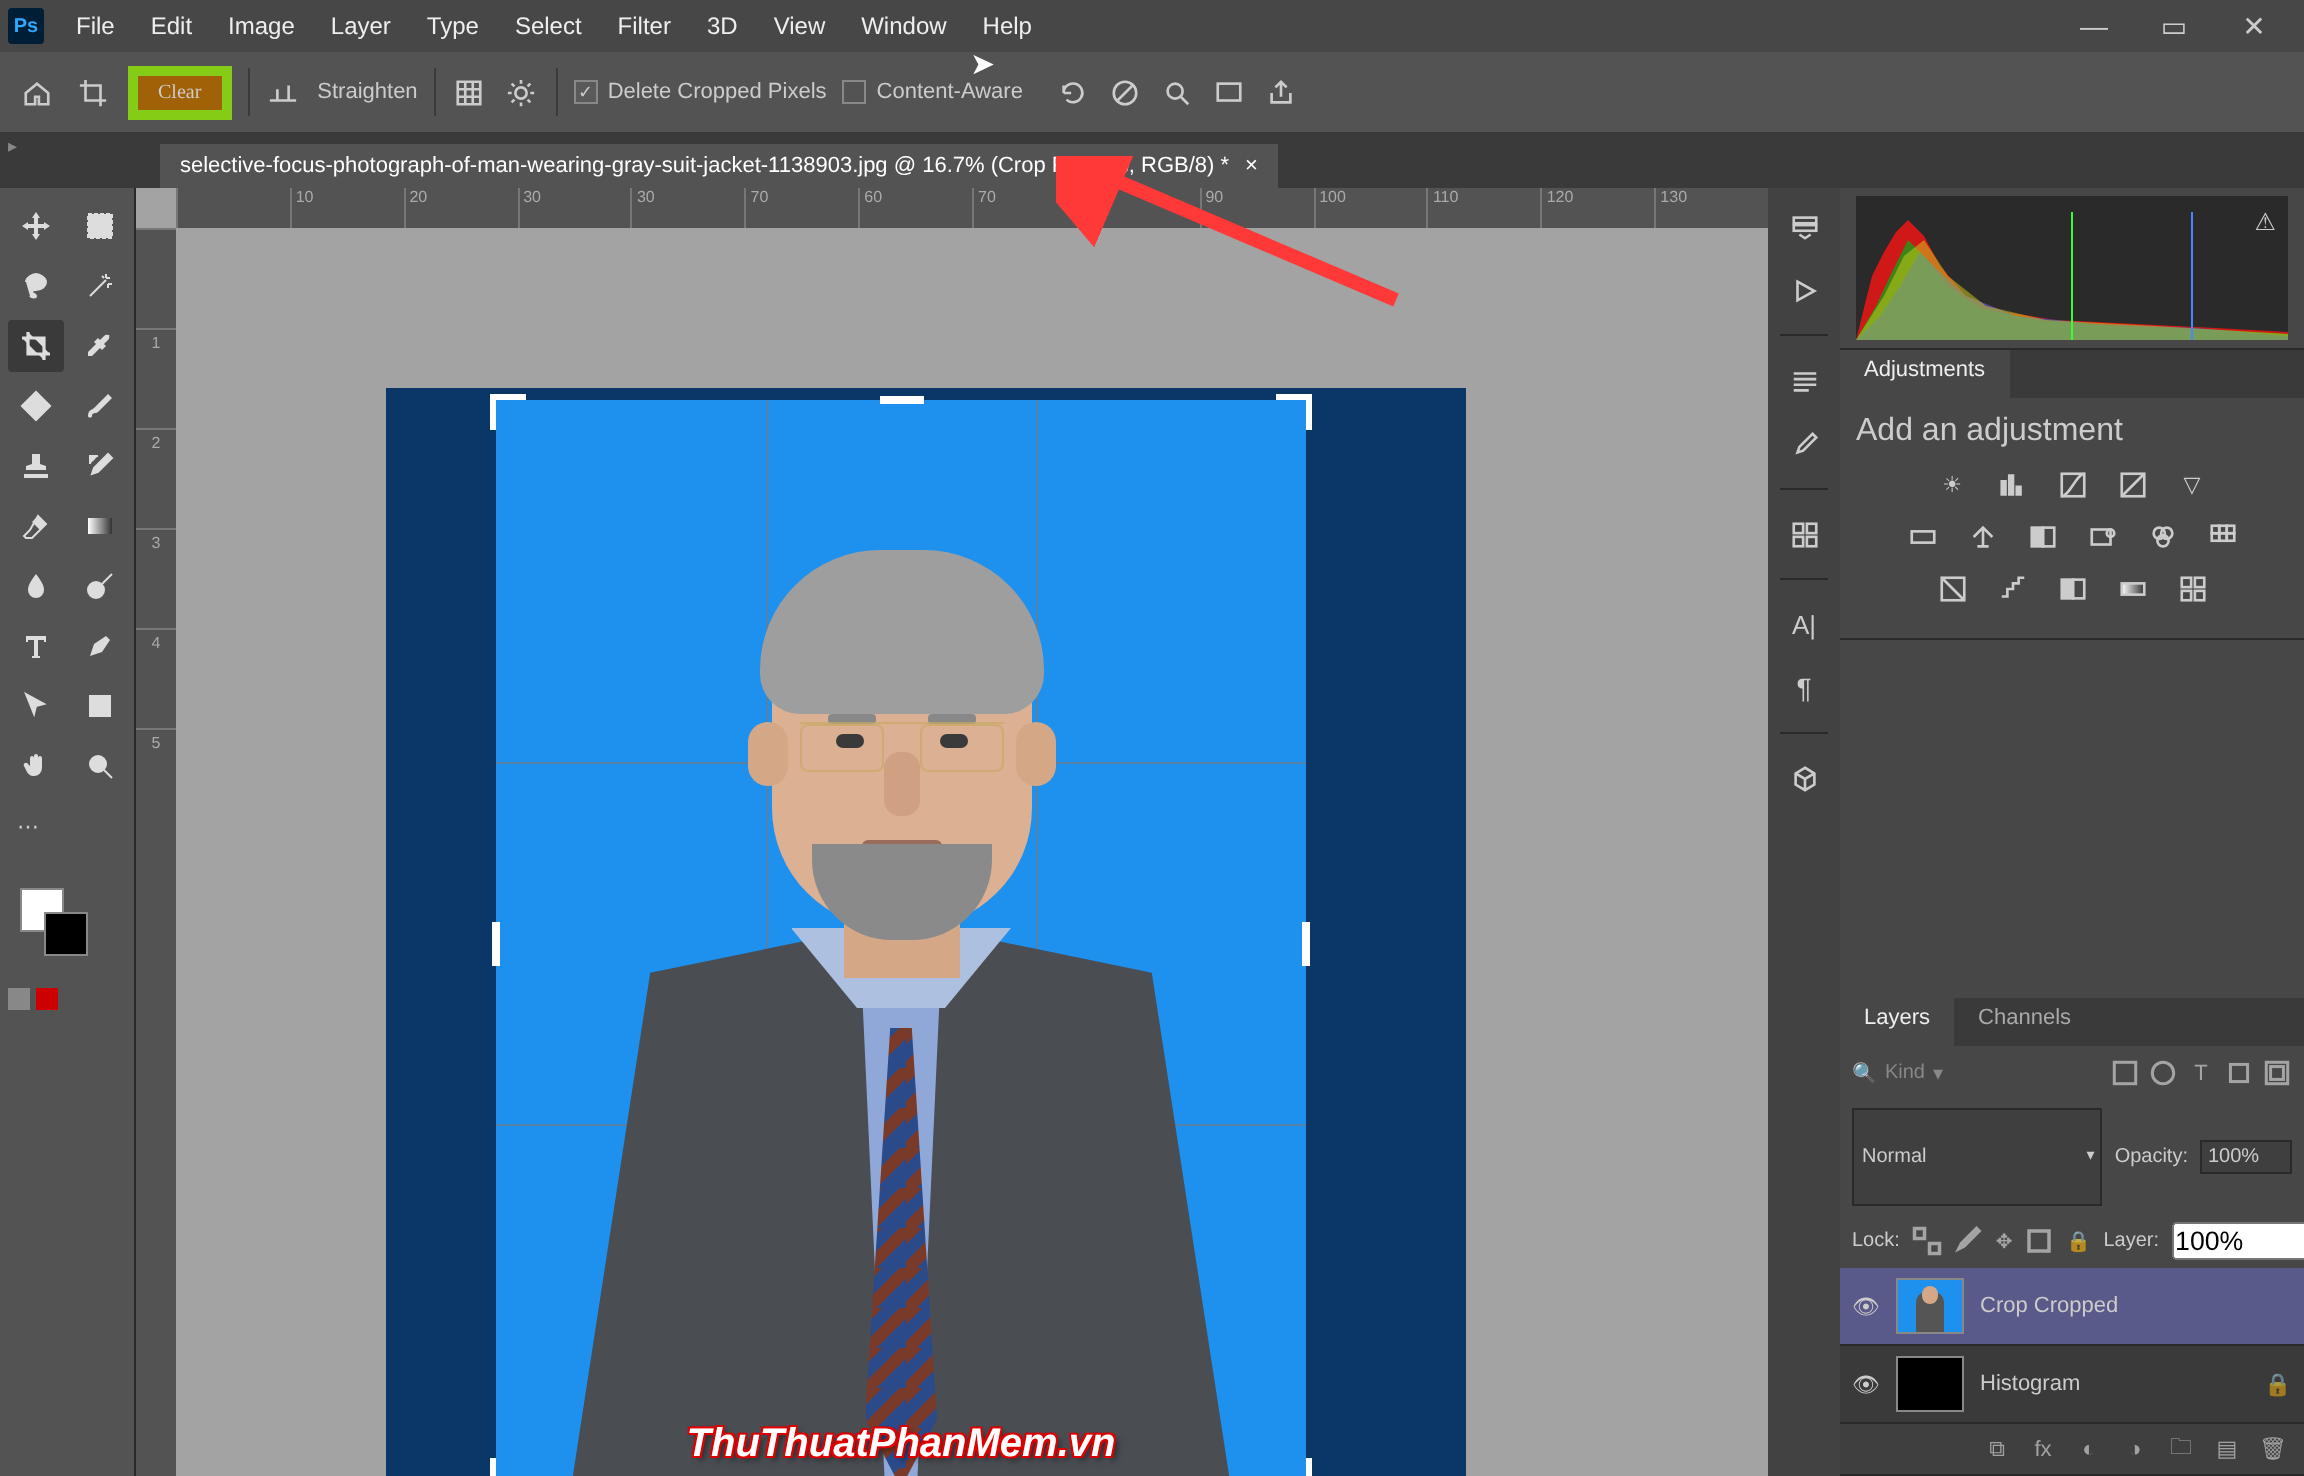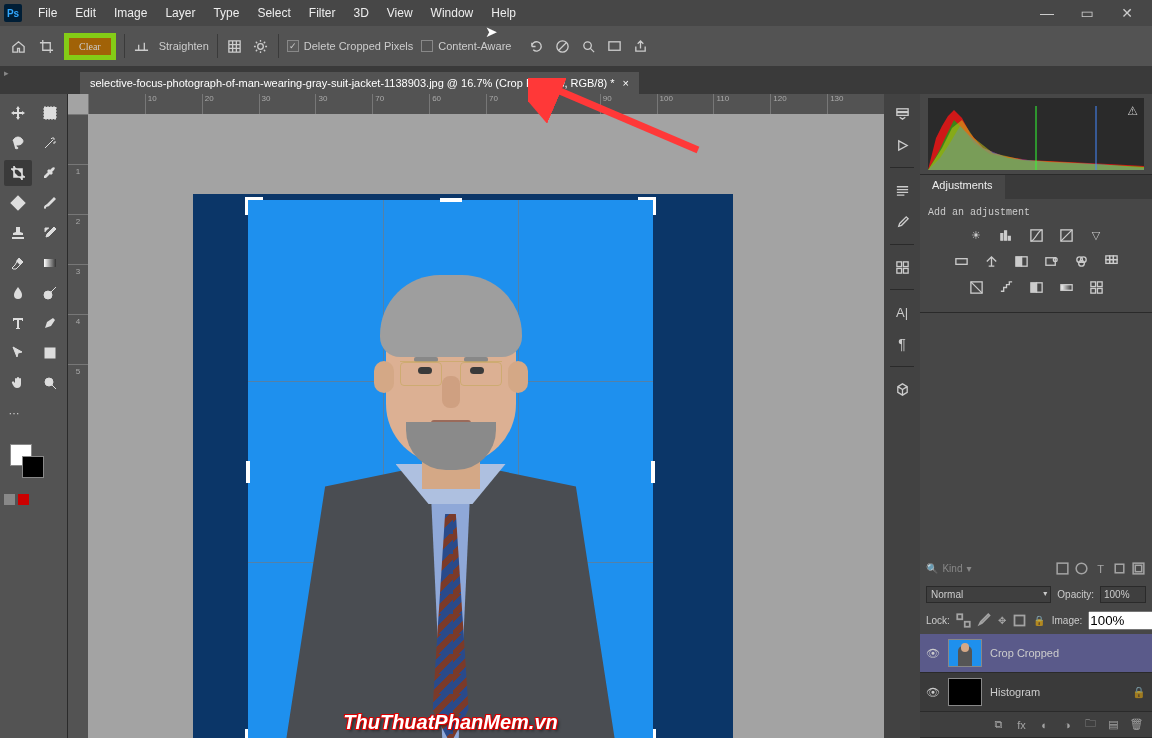--- a/index.html
+++ b/index.html
@@ -108,30 +108,30 @@
 .panel { border-bottom: 1px solid #2a2a2a; }
 .panel-tabs { display: flex; background: #3a3a3a; height: 24px; }
 .ptab { padding: 4px 12px; font-size: 11px; cursor: pointer; color: #aaa; }
 .ptab.active { background: #474747; color: #eee; }
 .panel-body { padding: 8px; }
 
 .histo { width: 216px; height: 72px; background: #2a2a2a; position: relative; margin: 4px auto; }
 .histo-warn { position: absolute; right: 6px; top: 6px; font-size: 12px; color: #ccc; }
 .histo svg { position: absolute; inset: 0; }
 
-.adj-title { font-size: 10px; margin-bottom: 8px; font-family: Liberation Mono, monospace; }
+.adj-title { font-size: 16px; margin-bottom: 8px; }
 .adj-row { display: flex; justify-content: center; gap: 10px; margin-bottom: 8px; }
 .adj-icon { width: 20px; height: 18px; display: flex; align-items: center; justify-content: center; cursor: pointer; color: #ccc; }
 
 .layers-body { padding: 0; }
 .layers-top { display: flex; align-items: center; gap: 4px; padding: 6px; }
 .search-kind { flex: 1; display: flex; align-items: center; gap: 4px; font-size: 10px; color: #888; }
 .mini-ic { width: 15px; height: 15px; cursor: pointer; opacity: 0.7; display:flex; align-items:center; justify-content:center; }
 .layers-row { display: flex; align-items: center; gap: 6px; padding: 4px 6px; font-size: 10px; }
-.layers-row .dd { background: #3f3f3f; border: 1px solid #2a2a2a; padding: 2px 4px; flex: 1; position: relative; }
+.layers-row .dd { background: #3f3f3f; border: 1px solid #2a2a2a; padding: 18px 4px; flex: 1; position: relative; }
 .layers-row .dd::after { content: '▾'; position: absolute; right: 3px; font-size: 8px; }
 .layers-row input { width: 46px; background: #3f3f3f; border: 1px solid #2a2a2a; color: #ccc; padding: 2px 3px; font-size: 10px; }
 .lock-row { display: flex; align-items: center; gap: 6px; padding: 4px 6px; font-size: 10px; }
 .layer-list { background: #3a3a3a; }
 .layer-item { display: flex; align-items: center; gap: 8px; padding: 5px 6px; border-bottom: 1px solid #2a2a2a; font-size: 11px; }
 .layer-item.sel { background: #5a5a8a; }
 .eye-ic { width: 14px; cursor: pointer; }
 .thumb { width: 34px; height: 28px; border: 1px solid #888; background: #1e90ee; position: relative; }
 .thumb.bg { background: #000; }
 .thumb .mini-person { position: absolute; bottom: 0; left: 50%; transform: translateX(-50%); width: 14px; height: 20px; background: #555; border-radius: 5px 5px 0 0; }
@@ -599,20 +599,24 @@
                 <rect x="9" y="9" width="5" height="5"></rect>
               </svg>
             </span>
         </div>
       </div>
     </div>
 
     <div style="flex:1"></div>
 
     <div class="panel">
+      <div class="panel-tabs">
+        <div class="ptab active">Layers</div>
+        <div class="ptab">Channels</div>
+      </div>
       <div class="layers-body">
         <div class="layers-top">
           <span class="search-kind">🔍 <span>Kind</span> ▾</span>
           <span class="mini-ic">
               <svg class="ic" viewBox="0 0 14 14">
                 <rect x="2" y="2" width="10" height="10"></rect>
               </svg>
             </span>
           <span class="mini-ic">
               <svg class="ic" viewBox="0 0 14 14">
@@ -650,21 +654,21 @@
                 <path d="M10 2l-6 6-2 1 1-2 6-6z"></path>
               </svg>
             </span>
           <span class="mini-ic">✥</span>
           <span class="mini-ic">
               <svg class="ic" viewBox="0 0 12 12">
                 <rect x="2" y="2" width="8" height="8"></rect>
               </svg>
             </span>
           <span class="mini-ic">🔒</span>
-          <span style="margin-left:auto">Image:</span>
+          <span style="margin-left:auto">Layer:</span>
           <input value="100%" style="">
         </div>
         <div class="layer-list">
           <div class="layer-item sel">
             <span class="eye-ic">👁</span>
             <div class="thumb">
                 <div class="mini-person"></div>
                 <div class="mini-head"></div>
               </div>
             <span>Crop Cropped</span>

